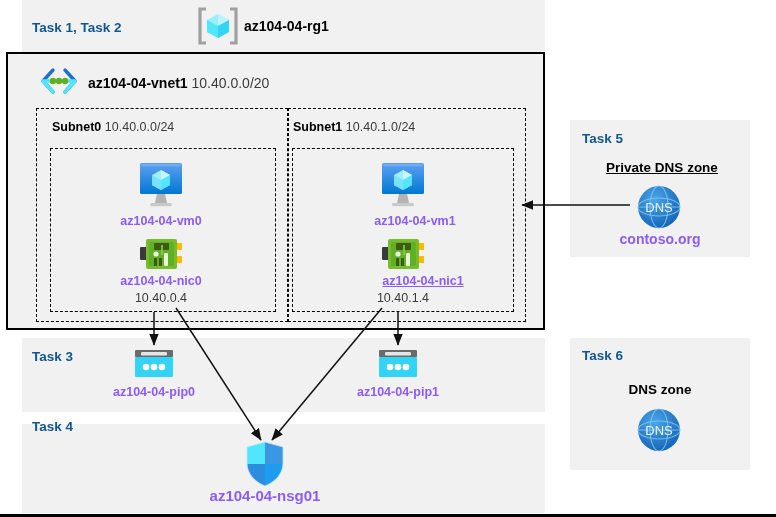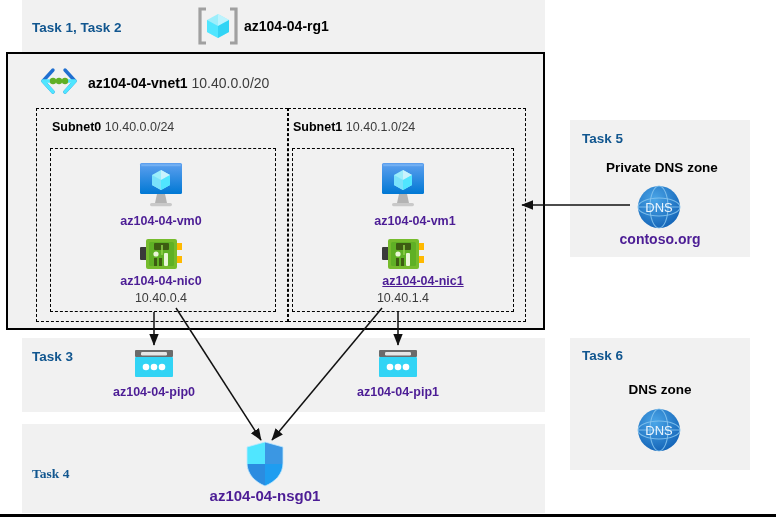--- a/index.html
+++ b/index.html
@@ -129,21 +129,21 @@
     white-space: nowrap;
   }
   .subnet-cidr {
     font-weight: normal;
     color: #3b3b3b;
   }
   .res-label {
     position: absolute;
     font-weight: bold;
     font-size: 12.5px;
-    color: #4c1d95;
+    color: #8b5cf6;
     text-align: center;
     white-space: nowrap;
   }
   .res-sub {
     position: absolute;
     font-weight: normal;
     font-size: 12.5px;
     color: #3b3b3b;
     text-align: center;
     white-space: nowrap;
@@ -321,21 +321,21 @@
       <rect x="8" y="4" width="26" height="3.4" rx="1.2" fill="#e6e6e6"></rect>
       <rect x="2" y="9" width="38" height="20" rx="1" fill="#32d4f5"></rect>
       <circle cx="13" cy="19" r="3.3" fill="#ffffff"></circle>
       <circle cx="21" cy="19" r="3.3" fill="#ffffff"></circle>
       <circle cx="29" cy="19" r="3.3" fill="#ffffff"></circle>
     </svg>
   </div>
   <div class="res-label" style="left:323px; top:385px; width:150px;">az104-04-pip1</div>
 
   <div class="panel task4-panel"></div>
-  <div class="task-label" style="left:32px; top:466px;font-family:Liberation Serif, serif;">Task 4</div>
+  <div class="task-label" style="left:32px; top:419px;">Task 4</div>
 
   <div class="icon" style="left:244px; top:441px;">
     <svg width="42" height="46" viewBox="0 0 42 46">
       <defs>
         <clipPath id="shieldclip">
           <path d="M21 1 L39 6 L39 22 C39 33 31 41 21 45 C11 41 3 33 3 22 L3 6 Z"></path>
         </clipPath>
       </defs>
       <g clip-path="url(#shieldclip)">
         <rect x="3" y="0" width="18" height="23" fill="#50e6ff"></rect>
@@ -343,21 +343,21 @@
         <rect x="3" y="23" width="18" height="23" fill="#2b8ce0"></rect>
         <rect x="21" y="23" width="18" height="23" fill="#1e9df0"></rect>
       </g>
       <path d="M21 1 L39 6 L39 22 C39 33 31 41 21 45 C11 41 3 33 3 22 L3 6 Z" fill="none" stroke="#bfe9ff" stroke-width="0.8"></path>
     </svg>
   </div>
   <div class="res-label" style="left:190px; top:487px; width:150px; font-size:15px;">az104-04-nsg01</div>
 
   <div class="panel task5-panel"></div>
   <div class="task-label" style="left:582px; top:131px;">Task 5</div>
-  <div class="zone-head" style="left:570px; top:160px; width:184px;">Private DNS zone</div>
+  <div class="zone-head" style="left:570px; top:160px; width:184px;text-decoration:underline;">Private DNS zone</div>
 
   <div class="icon" style="left:634px; top:182px;">
     <svg width="50" height="50" viewBox="0 0 50 50">
       <defs>
         <radialGradient id="dnsg5" cx="40%" cy="32%" r="75%">
           <stop offset="0%" stop-color="#4ba6e8"></stop>
           <stop offset="100%" stop-color="#1161b5"></stop>
         </radialGradient>
       </defs>
       <circle cx="25" cy="25" r="21" fill="url(#dnsg5)"></circle>

